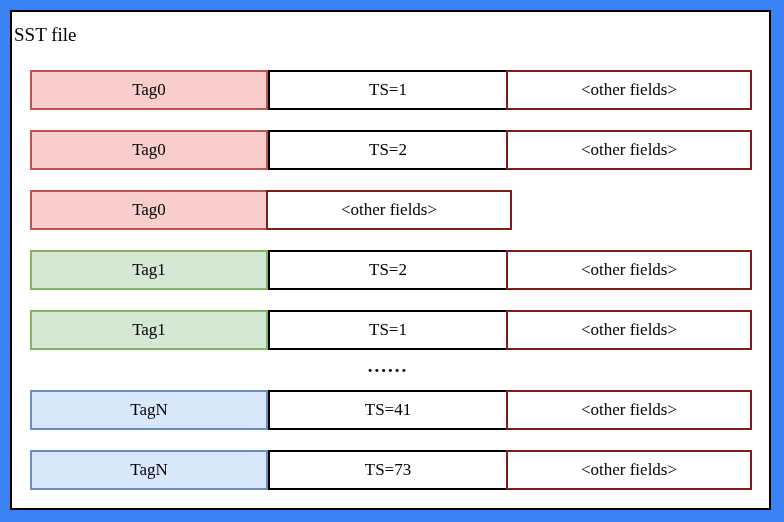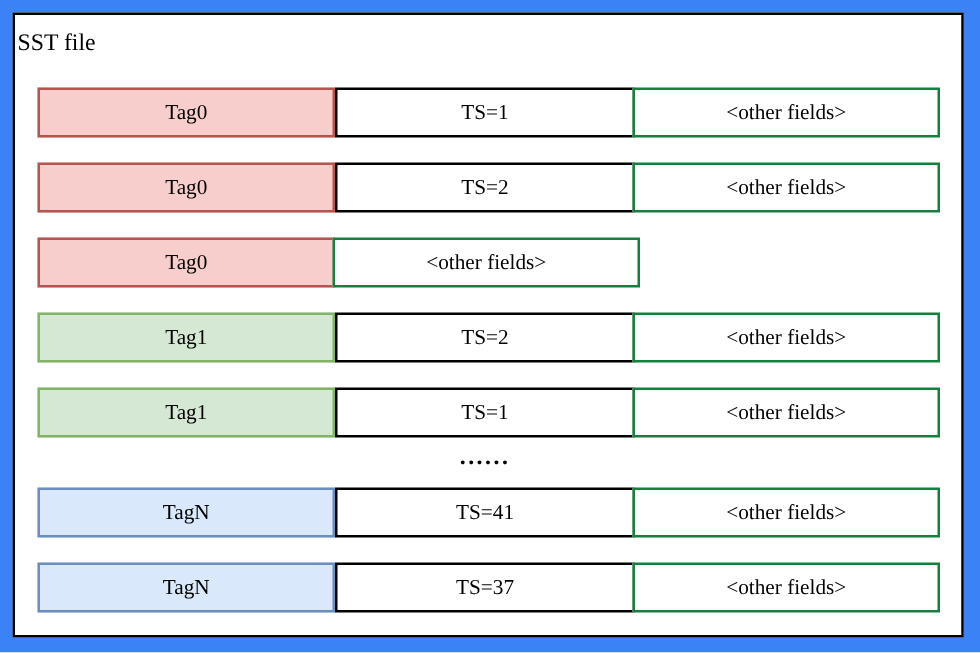--- a/index.html
+++ b/index.html
@@ -52,21 +52,21 @@
     background: #eeeeee;       
   }
   .cell.ts {
     width: 240px;
     border: 2px solid #000000;
     background: #ffffff;
   }
   .cell.of {
     width: 246px;
     margin-left: -2px;
-    border: 2px solid #15803d;
+    border: 2px solid #7f1d1d;
     background: #ffffff;
   }
   .ellipsis {
     position: absolute;
     left: 268px;
     top: 348px;
     width: 240px;
     height: 36px;
     display: flex;
     align-items: center;
@@ -115,16 +115,16 @@
   <div class="ellipsis">......</div>
 
   <div class="row" style="top:390px">
     <div class="cell tag" style="background: rgb(218, 232, 252); border-color: rgb(108, 142, 191);">TagN</div>
     <div class="cell ts">TS=41</div>
     <div class="cell of">&lt;other fields&gt;</div>
   </div>
 
   <div class="row" style="top:450px">
     <div class="cell tag" style="background: rgb(218, 232, 252); border-color: rgb(108, 142, 191);">TagN</div>
-    <div class="cell ts">TS=37</div>
+    <div class="cell ts">TS=73</div>
     <div class="cell of">&lt;other fields&gt;</div>
   </div>
 </div>
 
 </body></html>

